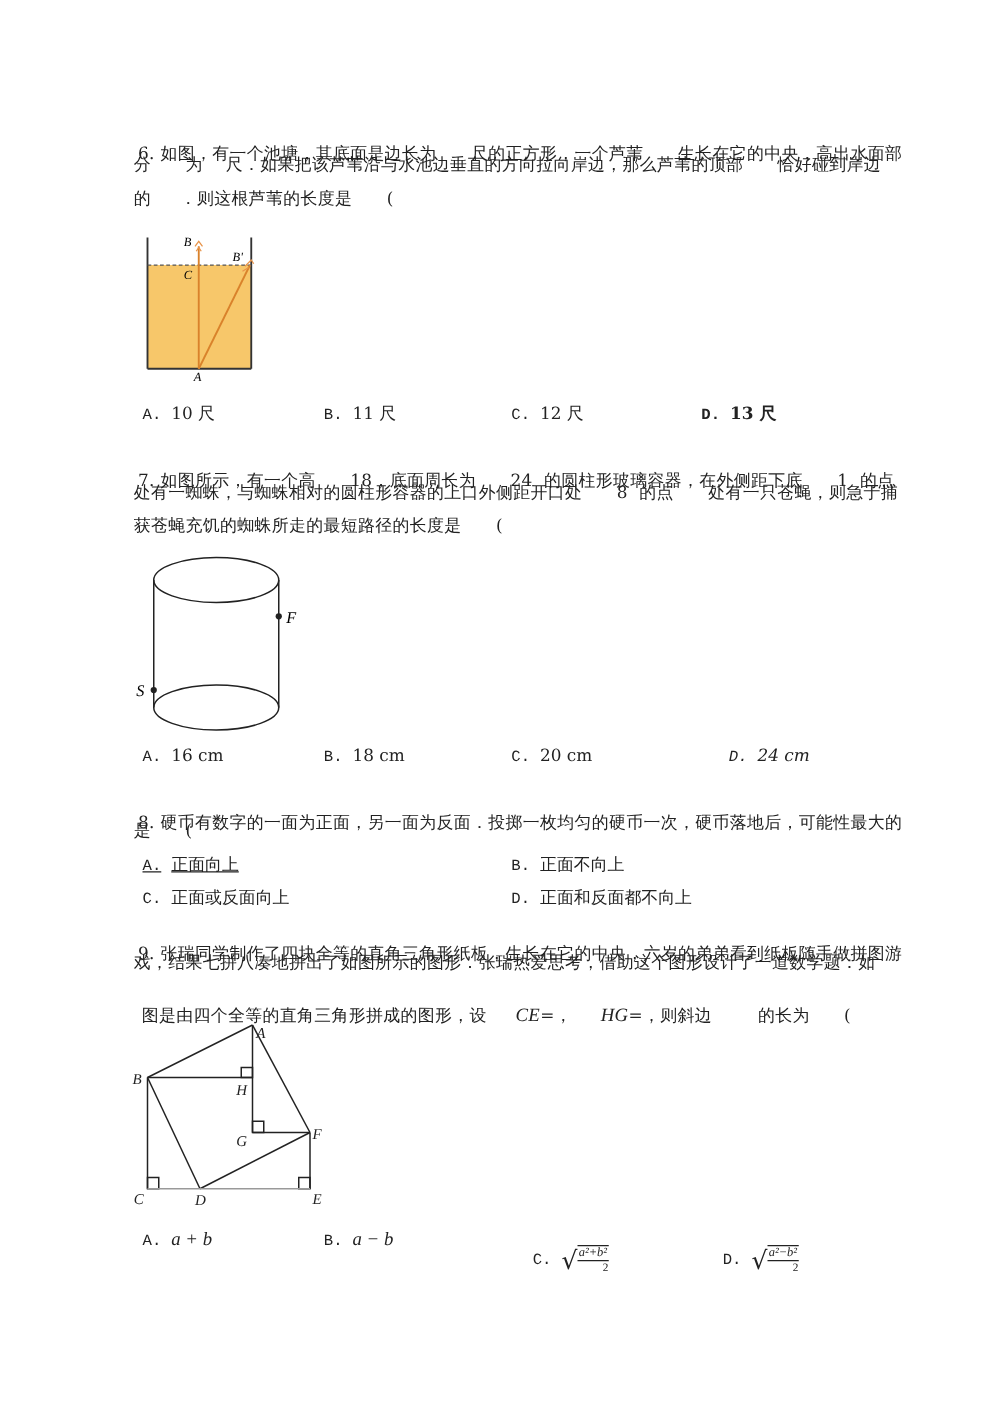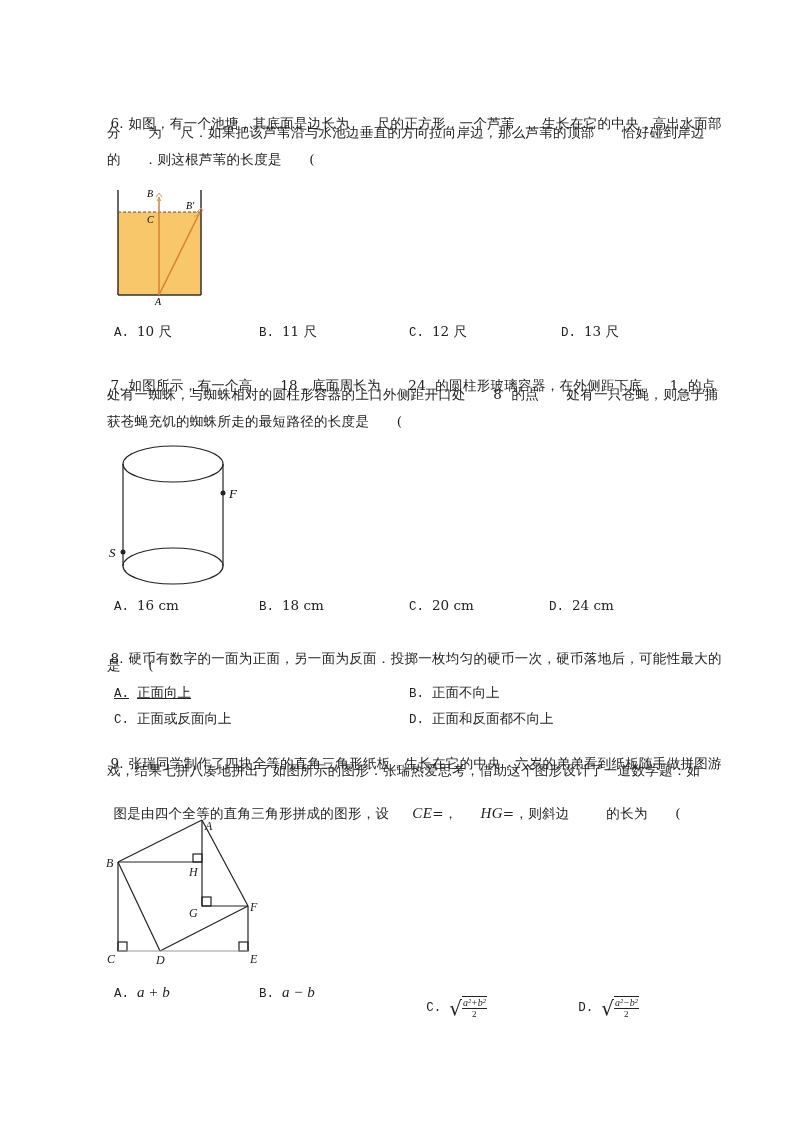--- a/index.html
+++ b/index.html
@@ -3,21 +3,21 @@
 <meta charset="utf-8">
 <style>
   html, body { margin: 0; padding: 0; background: #ffffff; }
   body { width: 793px; height: 1122px; position: relative; overflow: hidden;
          font-family: "DejaVu Serif", "Liberation Serif", serif; color: #222; }
   .line { position: absolute; font-size: 13.5px; line-height: 18px; white-space: pre; letter-spacing: 0.3px; }
   .opt { position: absolute; font-size: 13.5px; line-height: 18px; white-space: pre; }
   .opt .lbl { font-family: "Liberation Mono", monospace; font-size: 12.5px; margin-right: 8px; }
   .ital { font-style: italic; font-family: "Liberation Serif", serif; font-size: 15px; }
   .fig { position: absolute; }
-  .frac { display: inline-flex; flex-direction: column; align-items: center; vertical-align: middle;
+  .frac { display: inline-flex; flex-direction: column; align-items: flex-end; vertical-align: middle;
           font-family: "Liberation Serif", serif; font-style: italic; }
   .frac .num { font-size: 10px; border-bottom: 1px solid #222; padding: 0 1px; line-height: 11px; }
   .frac .den { font-size: 9px; line-height: 11px; font-style: normal; }
   .sqrt { display: inline-flex; align-items: flex-end; vertical-align: middle; }
   .sqrt .rad { font-size: 20px; line-height: 24px; font-family: "DejaVu Sans", sans-serif; }
   .sqrt .body { border-top: 1px solid #222; margin-top: 2px; }
 </style>
 </head>
 <body>
 
@@ -40,21 +40,21 @@
     <path d="M86 28 l5 -5 l2 3 M84 32 l5 -3" stroke="#e8944a" fill="none"></path>
     <text x="37" y="12" font-size="10" font-style="italic" font-family="Liberation Serif, serif">B</text>
     <text x="76" y="24" font-size="10" font-style="italic" font-family="Liberation Serif, serif">B'</text>
     <text x="37" y="38" font-size="10" font-style="italic" font-family="Liberation Serif, serif">C</text>
     <text x="45" y="120" font-size="10" font-style="italic" font-family="Liberation Serif, serif">A</text>
   </svg>
 
   <div class="opt" style="left:114px; top:322px;"><span class="lbl">A.</span><span>10 尺</span></div>
   <div class="opt" style="left:259px; top:322px;"><span class="lbl">B.</span><span>11 尺</span></div>
   <div class="opt" style="left:409px; top:322px;"><span class="lbl">C.</span><span>12 尺</span></div>
-  <div class="opt" style="left:561px; top:322px;"><span class="lbl">D.</span><span>13 尺</span></div>
+  <div class="opt" style="left:561px; top:322px;font-weight:bold;"><span class="lbl">D.</span><span>13 尺</span></div>
 </div>
 
 <div>
   <div class="line" style="left:92px; top:358px;">
     <span>7.</span> <span>如图所示，有一个高      18，底面周长为      24  的圆柱形玻璃容器，在外侧距下底      1  的点</span>
   </div>
   <div class="line" style="left:107px; top:385px;">处有一蜘蛛，与蜘蛛相对的圆柱形容器的上口外侧距开口处      8  的点      处有一只苍蝇，则急于捕</div>
   <div class="line" style="left:107px; top:412px;">获苍蝇充饥的蜘蛛所走的最短路径的长度是      (</div>
 
   <svg class="fig" style="left:105px; top:440px;" width="140" height="150">
@@ -64,21 +64,21 @@
     <line x1="118" y1="24" x2="118" y2="126" stroke="#222" stroke-width="1.2"></line>
     <circle cx="118" cy="53" r="2.5" fill="#222"></circle>
     <circle cx="18" cy="112" r="2.5" fill="#222"></circle>
     <text x="124" y="58" font-size="13" font-style="italic" font-family="Liberation Serif, serif">F</text>
     <text x="4" y="117" font-size="13" font-style="italic" font-family="Liberation Serif, serif">S</text>
   </svg>
 
   <div class="opt" style="left:114px; top:596px;"><span class="lbl">A.</span><span>16 cm</span></div>
   <div class="opt" style="left:259px; top:596px;"><span class="lbl">B.</span><span>18 cm</span></div>
   <div class="opt" style="left:409px; top:596px;"><span class="lbl">C.</span><span>20 cm</span></div>
-  <div class="opt" style="left:549px; top:596px;"><span class="lbl">D.</span><span>24 cm</span></div>
+  <div class="opt" style="left:583px; top:596px;font-style:italic;"><span class="lbl">D.</span><span>24 cm</span></div>
 </div>
 
 <div>
   <div class="line" style="left:92px; top:631px;">
     <span>8.</span> <span>硬币有数字的一面为正面，另一面为反面．投掷一枚均匀的硬币一次，硬币落地后，可能性最大的</span>
   </div>
   <div class="line" style="left:107px; top:656px;">是      (</div>
 
   <div class="opt" style="left:114px; top:683px;text-decoration:underline;"><span class="lbl">A.</span><span>正面向上</span></div>
   <div class="opt" style="left:409px; top:683px;"><span class="lbl">B.</span><span>正面不向上</span></div>

